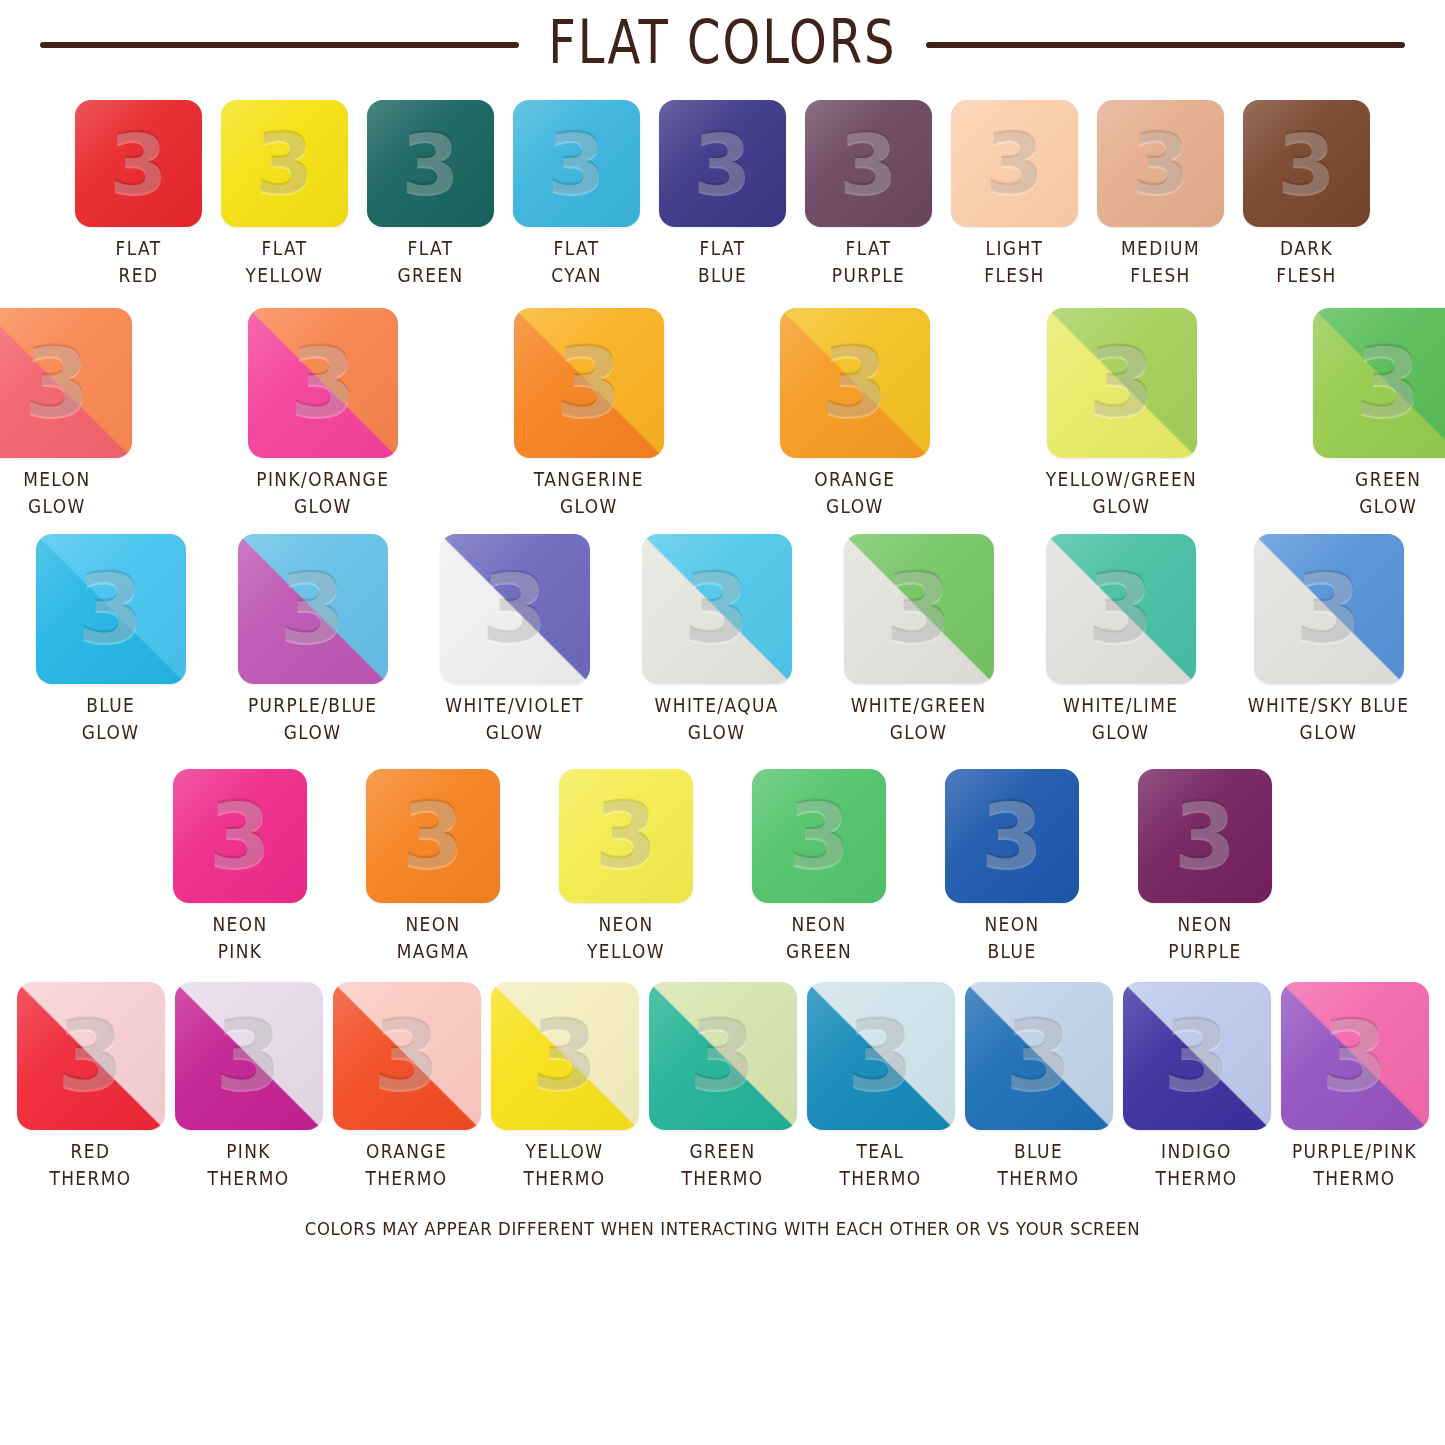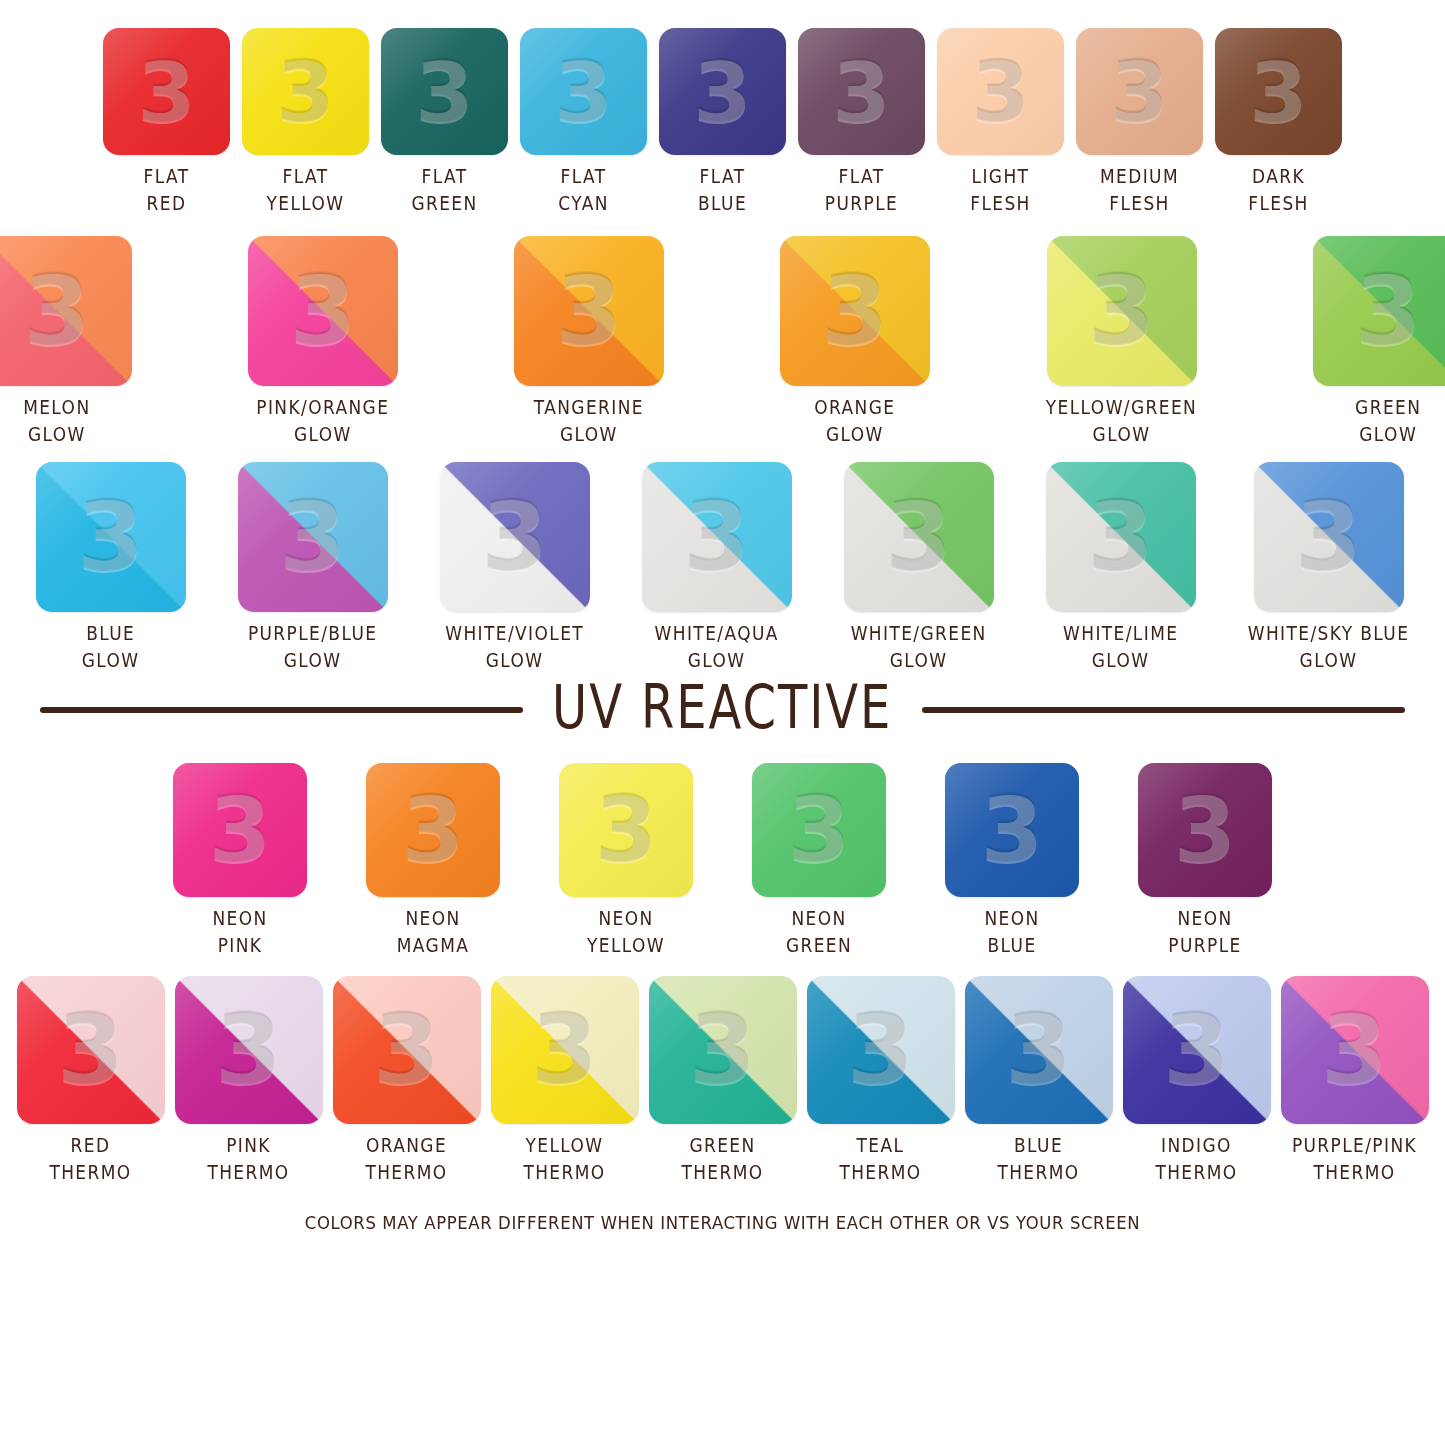--- a/index.html
+++ b/index.html
@@ -94,21 +94,21 @@
     letter-spacing: 1.4px;
     color: #3d2318;
     line-height: 1.42;
     transform: scaleY(1.12);
     white-space: pre-line;
   }
 
   
   #flat-section .chip { width: 127px; height: 127px; }
   #flat-section .chip .emboss { font-size: 84px; }
-  #flat-section .row { gap: 12px; }
+  #flat-section .row { gap: 19px; }
 
   #glow-section .chip { width: 150px; height: 150px; }
   #glow-section .chip .emboss { font-size: 96px; }
   #glow-section .row-1 { gap: 116px; }
   #glow-section .row-2 { gap: 52px; }
 
   #uv-section .chip { width: 134px; height: 134px; }
   #uv-section .chip .emboss { font-size: 90px; }
   #uv-section .row { gap: 59px; }
 
@@ -124,20 +124,25 @@
     color: #3d2318;
     transform: scaleY(1.12);
   }
 </style>
 </head>
 <body>
 
 <div class="sheet">
 
   <div id="flat-section">
+    <div class="section-head" style="margin-top:18px;">
+      <div class="rule"></div>
+      <div class="section-title">FLAT COLORS</div>
+      <div class="rule"></div>
+    </div>
     <div class="row" style="margin-top:28px;">
         <div class="cell">
           <div class="chip" style="background: rgb(232, 38, 42);">
             <div class="emboss">3</div>
             <div class="gloss"></div>
           </div>
           <div class="label">FLAT
 RED</div>
         </div>
         <div class="cell">
@@ -312,25 +317,20 @@
             <div class="emboss">3</div>
             <div class="gloss"></div>
           </div>
           <div class="label">WHITE/SKY BLUE
 GLOW</div>
         </div>
       </div>
   </div>
 
   <div id="uv-section">
-    <div class="section-head" style="margin-top:12px;">
-      <div class="rule"></div>
-      <div class="section-title">UV REACTIVE</div>
-      <div class="rule"></div>
-    </div>
     <div class="row" style="margin-top:26px;">
         <div class="cell">
           <div class="chip" style="background: rgb(238, 42, 138);">
             <div class="emboss">3</div>
             <div class="gloss"></div>
           </div>
           <div class="label">NEON
 PINK</div>
         </div>
         <div class="cell">

